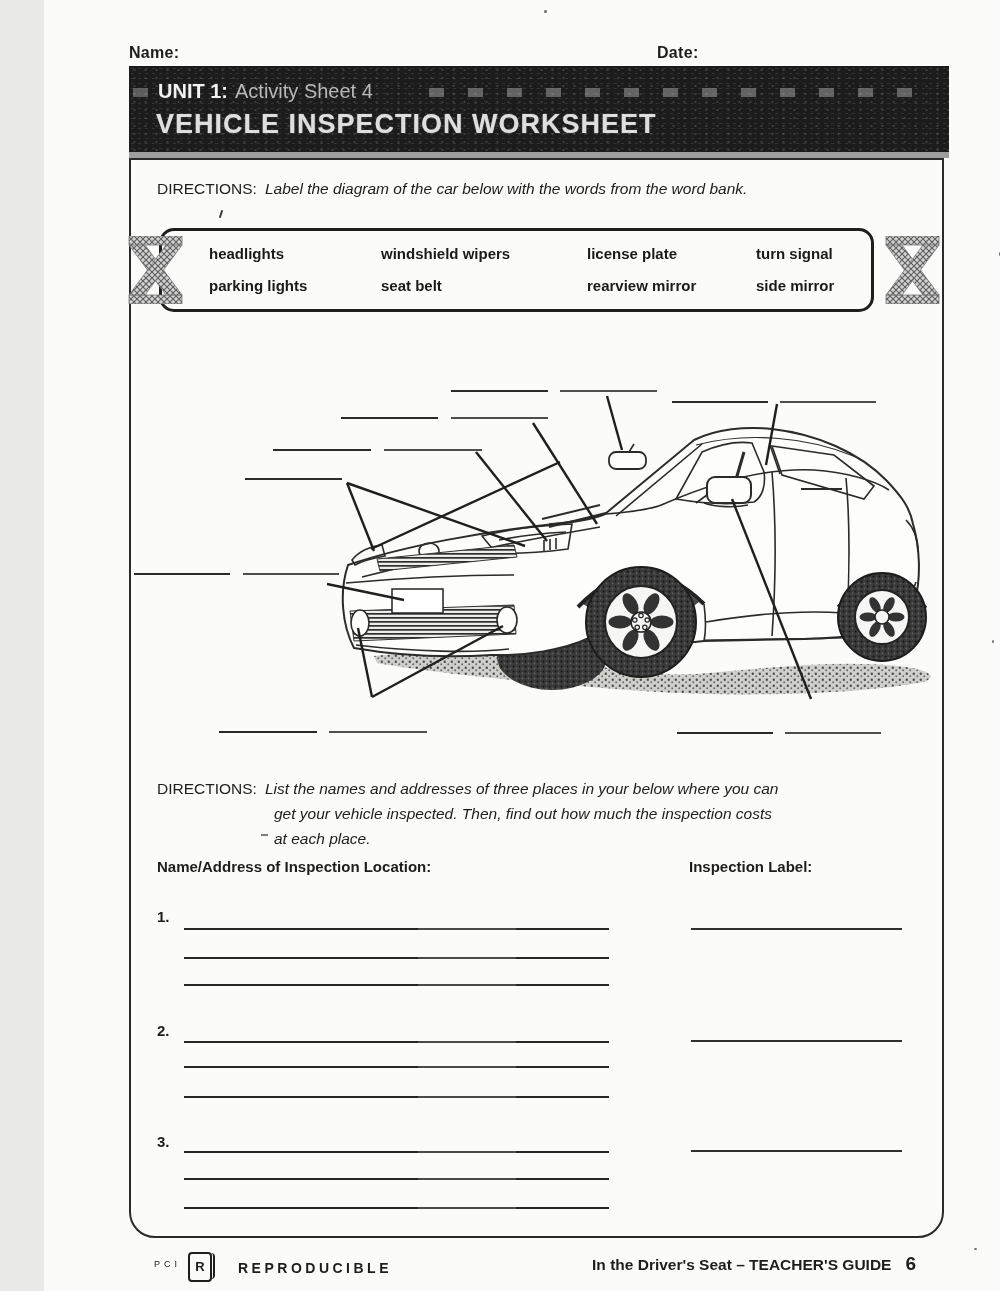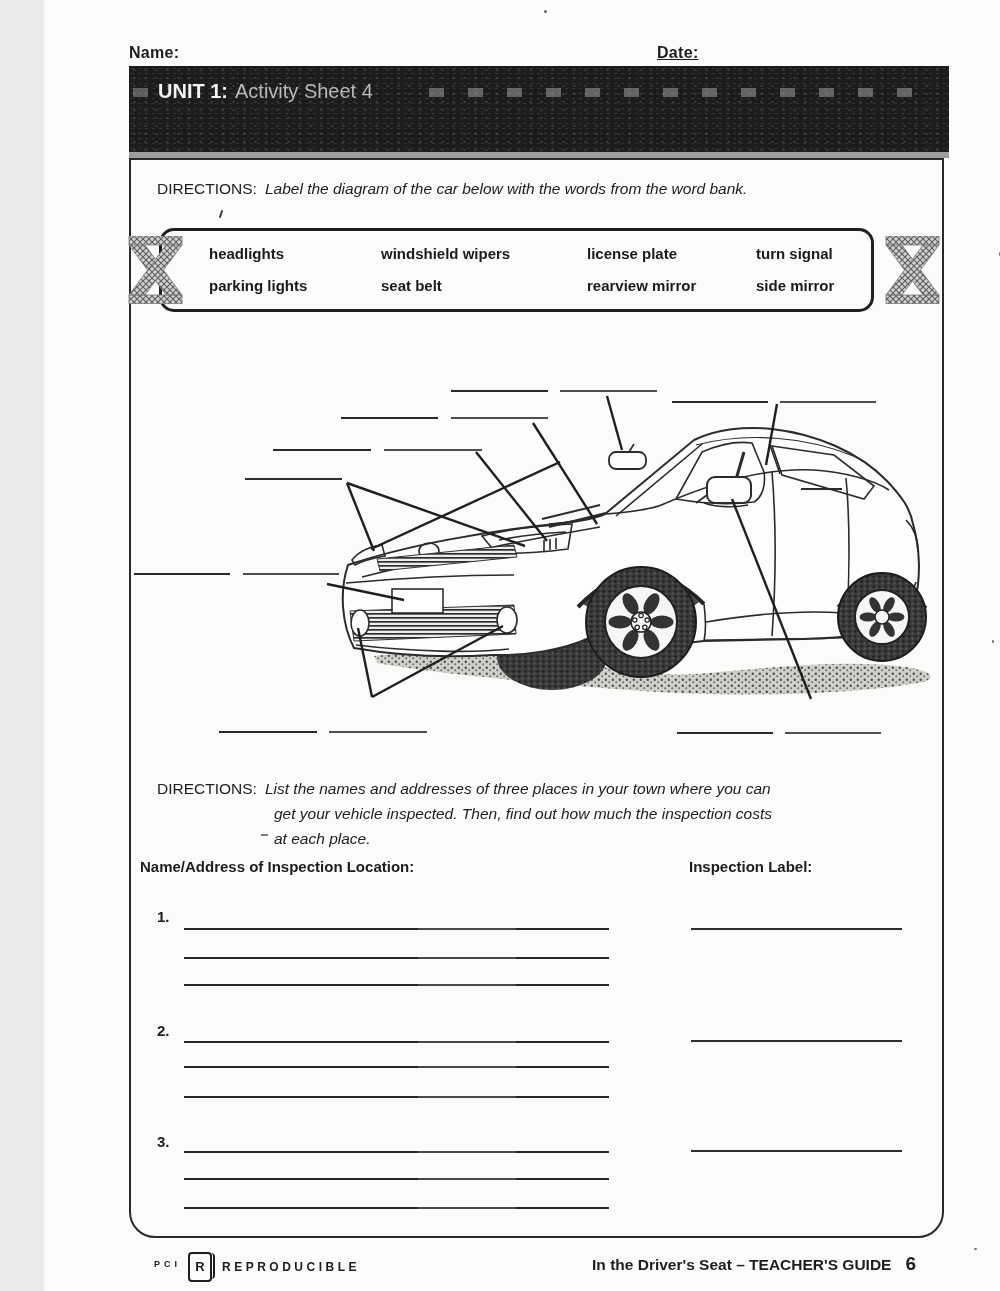--- a/index.html
+++ b/index.html
@@ -52,53 +52,54 @@
   .blank-gap{position:absolute; height:2px;
     background:linear-gradient(90deg,#2a2a2a 0 47%, transparent 47% 53%, #4e4e4e 53% 100%);}
   .blank-solid{position:absolute; height:2px; background:#2d2d2d;}
   .w-line{position:absolute; height:2px; width:425px; left:140px;
     background:linear-gradient(90deg,#262626 0 55%, #4a4a4a 55% 78%, #262626 78% 100%);}
   .c-line{position:absolute; height:2px; width:211px; left:647px; background:#2f2f2f;}
   .row-num{position:absolute; left:113px; font-size:15px; font-weight:700;}
   .col-header{position:absolute; top:858px; font-size:15px; font-weight:700;}
   
   .footer-left{position:absolute; left:110px; top:1252px; height:28px;}
-  .footer-left .pci{position:absolute; left:0; top:7px; font-size:9px; font-weight:700; letter-spacing:4px;}
+  .footer-left .pci{position:absolute; left:0; top:7px; font-size:9px; font-weight:400; letter-spacing:4px;}
   .logo-box{
     position:absolute; left:34px; top:0; width:20px; height:26px;
     border:2px solid #1d1d1d; border-radius:4px; background:#fbfbf9;
     text-align:center; line-height:26px; font-size:13px; font-weight:700;
   }
   .logo-box::after{
     content:""; position:absolute; left:3px; top:-1px; width:20px; height:26px;
     border-right:2px solid #1d1d1d; border-radius:4px;
   }
-  .footer-left .repro{position:absolute; left:68px; top:8px; font-size:12px; font-weight:700; letter-spacing:3.5px; white-space:nowrap;}
+  .footer-left .repro{position:absolute; left:84px; top:8px; font-size:14px; font-weight:700; letter-spacing:3.5px; white-space:nowrap;}
   .footer-right{position:absolute; right:128px; top:1253px; font-size:15.5px; font-weight:700; white-space:nowrap;}
   .footer-right .pageno{font-size:19px; margin-left:14px;}
   
   .artifact-vline{position:absolute; left:973px; top:903px; width:2px; height:152px; background:#5a5a5a; transform:rotate(.6deg);}
   .speck{position:absolute; background:#6a6a6a; border-radius:50%;}
   .tickmark{position:absolute; left:176px; top:210px; width:2px; height:8px; background:#3a3a3a; transform:rotate(18deg);}
   .dash-artifact{position:absolute; left:217px; top:834px; width:7px; height:2px; background:#7b7b7b;}
 </style>
 </head>
 <body>
 
 <div class="page">
 
   <span class="hdr-label" style="left:85px;">Name:</span>
-  <span class="hdr-label" style="left:613px;text-decoration:underline;">Date:</span>
+  <span class="hdr-label" style="left:613px;">Date:</span>
 
   <div class="banner">
     <div class="banner-noise"></div>
     <div class="banner-noise2"></div>
     <div class="banner-line1">
       <span class="unit">UNIT 1:</span><span>Activity Sheet 4</span>
     </div>
+    <div class="banner-title">VEHICLE INSPECTION WORKSHEET</div>
   </div>
 
   <div class="content-box"></div>
 
   <div class="directions" style="left:113px; top:176px; width:780px;">
     <span class="dlabel">DIRECTIONS:</span><span class="dtext">Label the diagram of the car below with the words from the word bank.</span>
   </div>
   <div class="tickmark"></div>
 
   <div class="wordbank-box"></div>
@@ -249,27 +250,27 @@
   <div class="blank-gap" style="left:407px; top:390px; width:206px;"></div>
   <div class="blank-gap" style="left:628px; top:401px; width:204px;"></div>
   <div class="blank-gap" style="left:297px; top:417px; width:207px;"></div>
   <div class="blank-gap" style="left:229px; top:449px; width:209px;"></div>
   <div class="blank-solid" style="left:201px; top:478px; width:97px;"></div>
   <div class="blank-gap" style="left:90px;  top:573px; width:205px;"></div>
   <div class="blank-gap" style="left:175px; top:731px; width:208px;"></div>
   <div class="blank-gap" style="left:633px; top:732px; width:204px;"></div>
 
   <div class="directions" style="left:113px; top:776px; width:780px;">
-    <span class="dlabel">DIRECTIONS:</span><span class="dtext">List the names and addresses of three places in your town where you can</span><br>
+    <span class="dlabel">DIRECTIONS:</span><span class="dtext">List the names and addresses of three places in your below where you can</span><br>
     <span class="d2-indent">get your vehicle inspected. Then, find out how much the inspection costs</span><br>
     <span class="d2-indent">at each place.</span>
   </div>
   <div class="dash-artifact"></div>
 
-  <span class="col-header" style="left:96px;">Name/Address of Inspection Location:</span>
+  <span class="col-header" style="left:113px;">Name/Address of Inspection Location:</span>
   <span class="col-header" style="left:645px;">Inspection Label:</span>
 
   <span class="row-num" style="top:908px;">1.</span>
   <div class="w-line" style="top:928px;"></div>
   <div class="c-line" style="top:928px;"></div>
   <div class="w-line" style="top:957px;"></div>
   <div class="w-line" style="top:984px;"></div>
 
   <span class="row-num" style="top:1022px;">2.</span>
   <div class="w-line" style="top:1041px;"></div>

